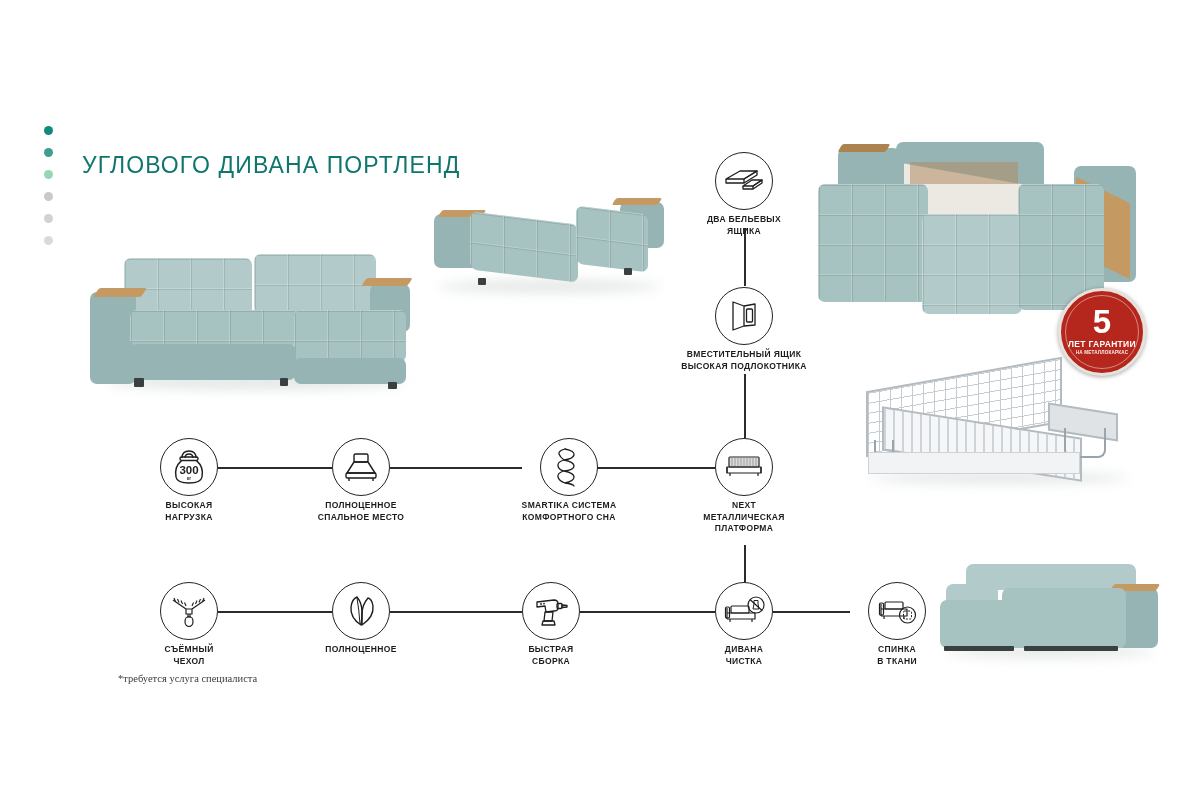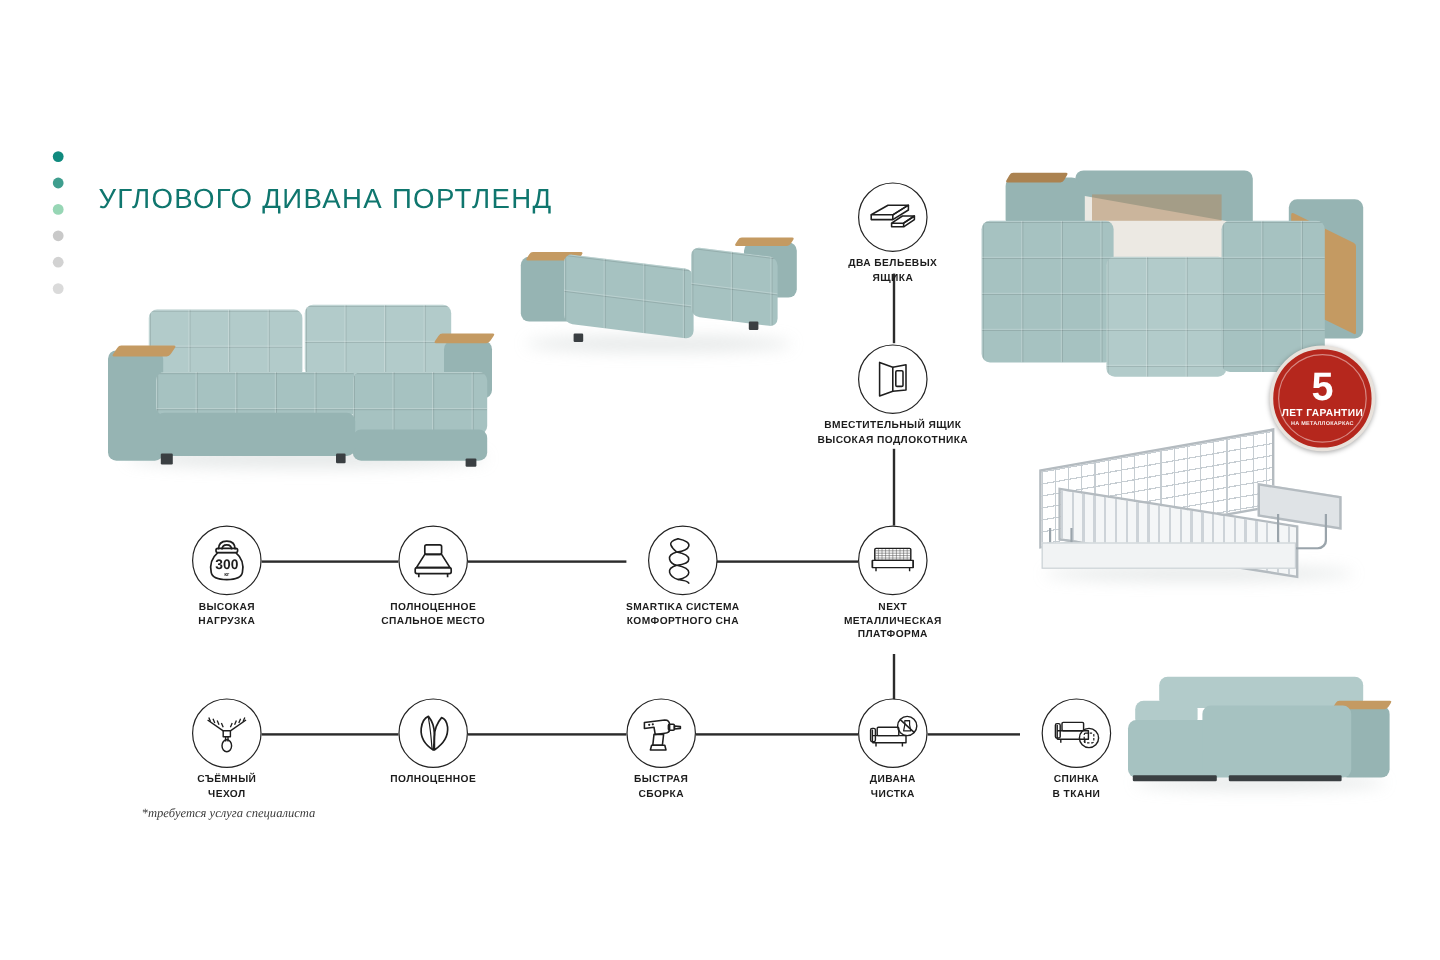--- a/index.html
+++ b/index.html
@@ -66,21 +66,21 @@
   }
   .node-label {
     position:absolute; top:62px; left:50%; transform:translateX(-50%);
     text-align:center; font-size:8.5px; font-weight:700;
     letter-spacing:.35px; color:#1c1c1c; line-height:11.5px;
     white-space:nowrap;
   }
 
   .footnote {
     position:absolute; left:118px; top:673px;
-    font-size:10.5px; font-style:italic; color:#3a3a3a;
+    font-size:10.5px; color:#3a3a3a;
     font-family:"Liberation Serif", serif;
   }
 
   
   .badge {
     position:absolute; left:1058px; top:288px;
     width:88px; height:88px; border-radius:50%;
     background:#b5271d; border:3px solid #e8e2dc;
     box-shadow:0 1px 4px rgba(0,0,0,.35);
     display:flex; flex-direction:column;

